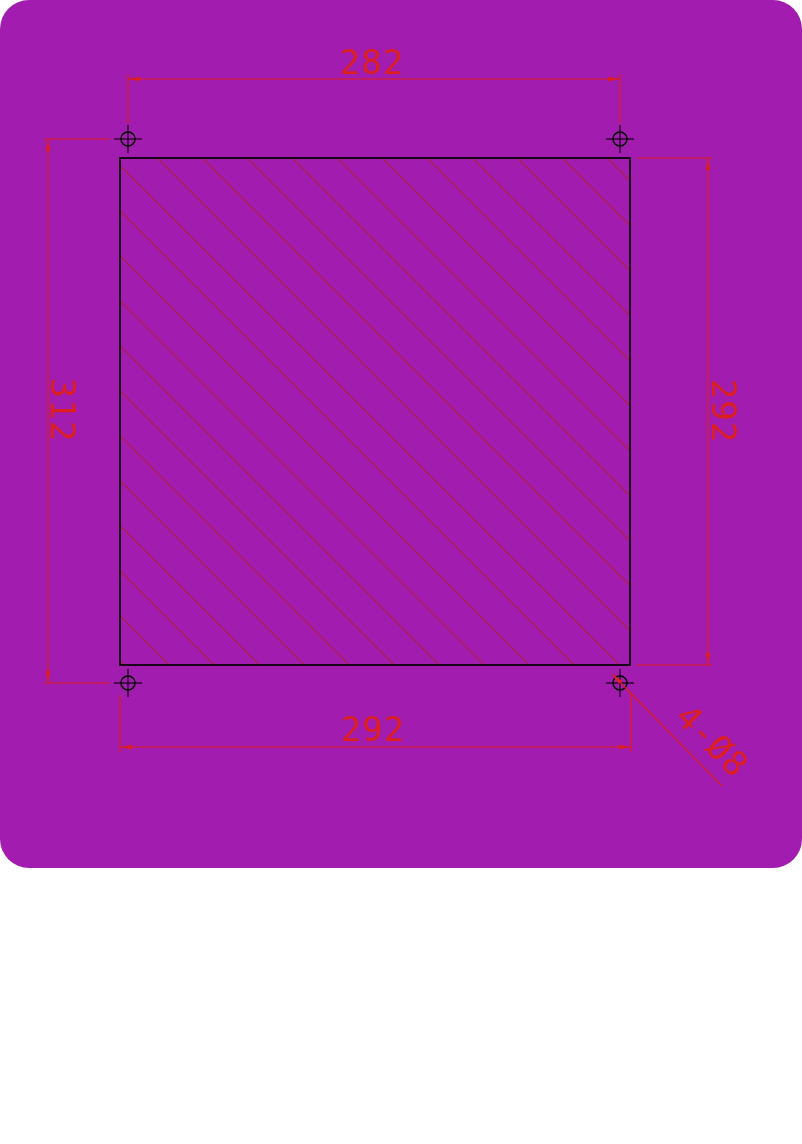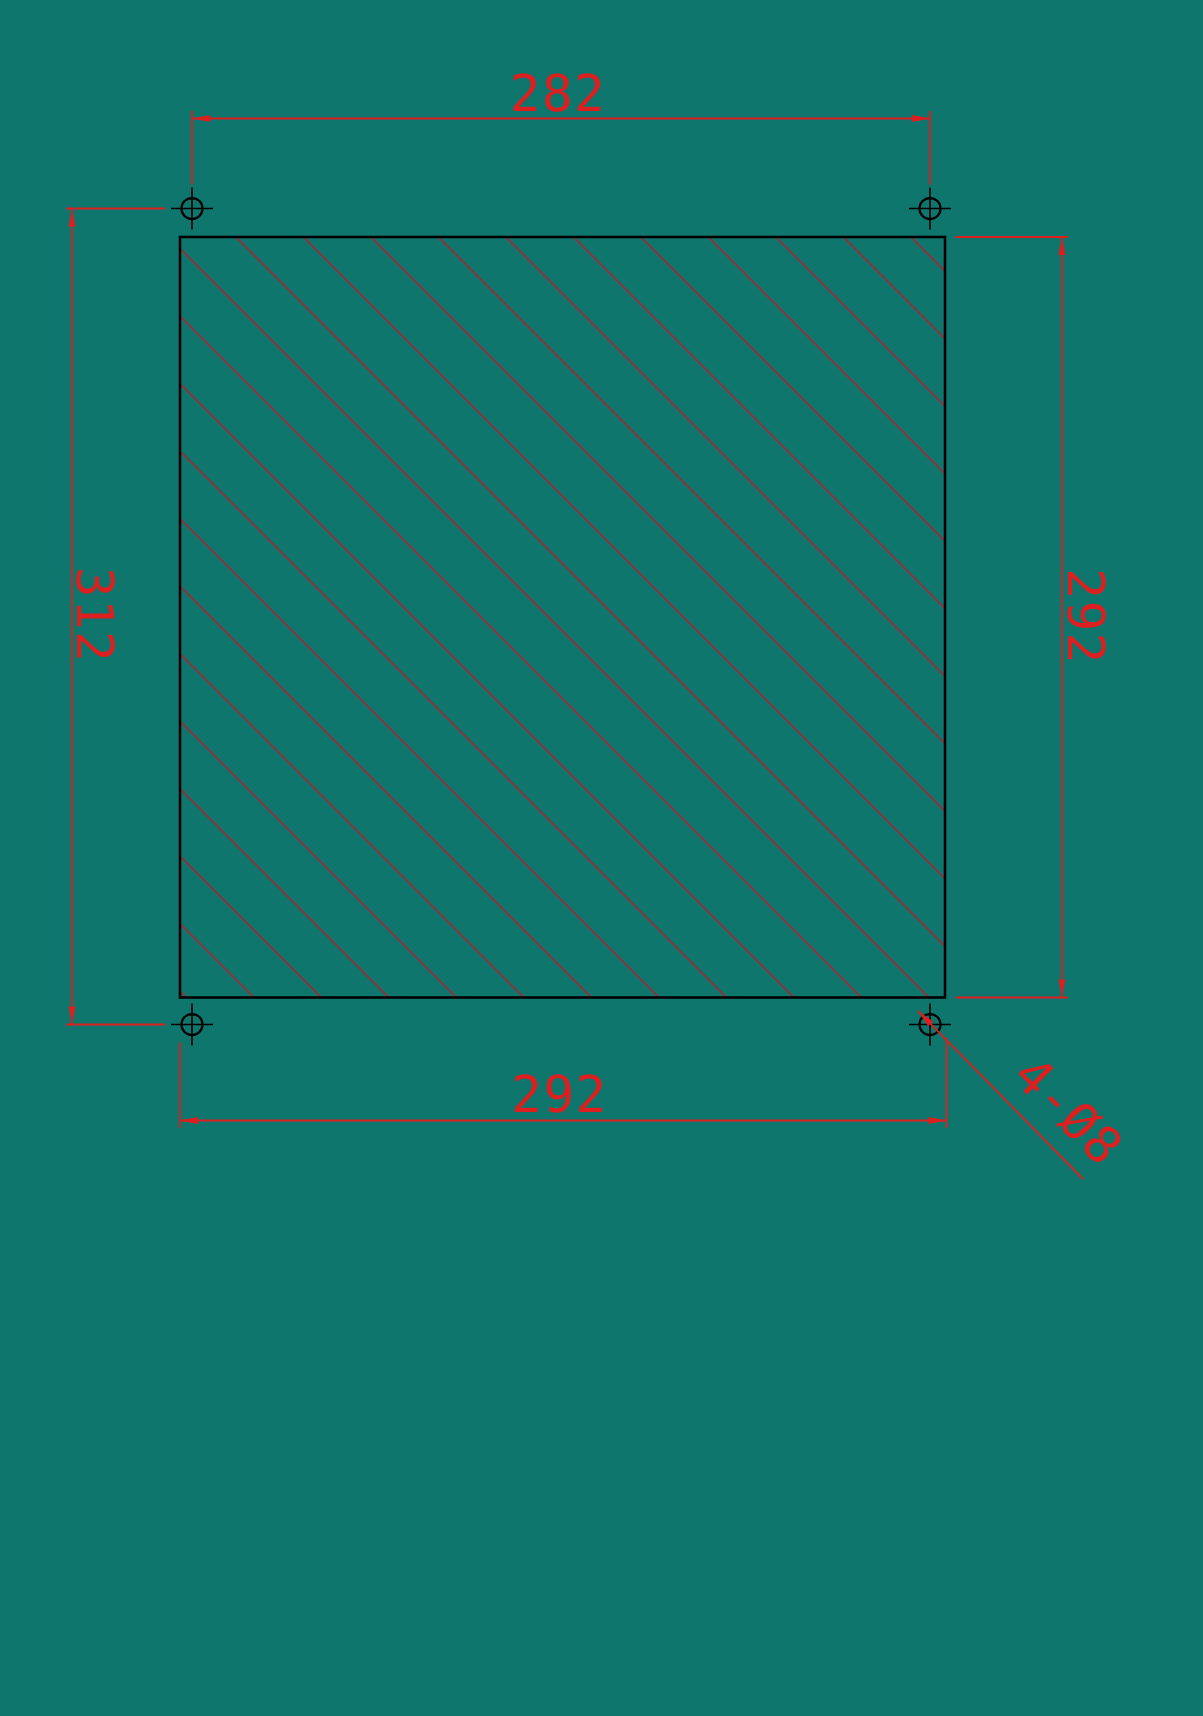--- a/index.html
+++ b/index.html
@@ -6,23 +6,24 @@
     margin: 0;
     padding: 0;
     background: #ffffff;
     width: 802px;
     height: 1144px;
     font-family: "DejaVu Sans Mono", monospace;
   }
   .canvas-wrap {
     position: relative;
     width: 802px;
-    height: 1144px;
-    background: #0f766e;
+    height: 868px;
+    background: #a21caf;
     overflow: hidden;
+    border-radius: 29px;
   }
   svg { display: block; }
   .dim-text {
     font-family: "DejaVu Sans Mono", monospace;
     font-size: 34px;
     letter-spacing: 1px;
     font-weight: 400;
   }
 </style>
 </head>

